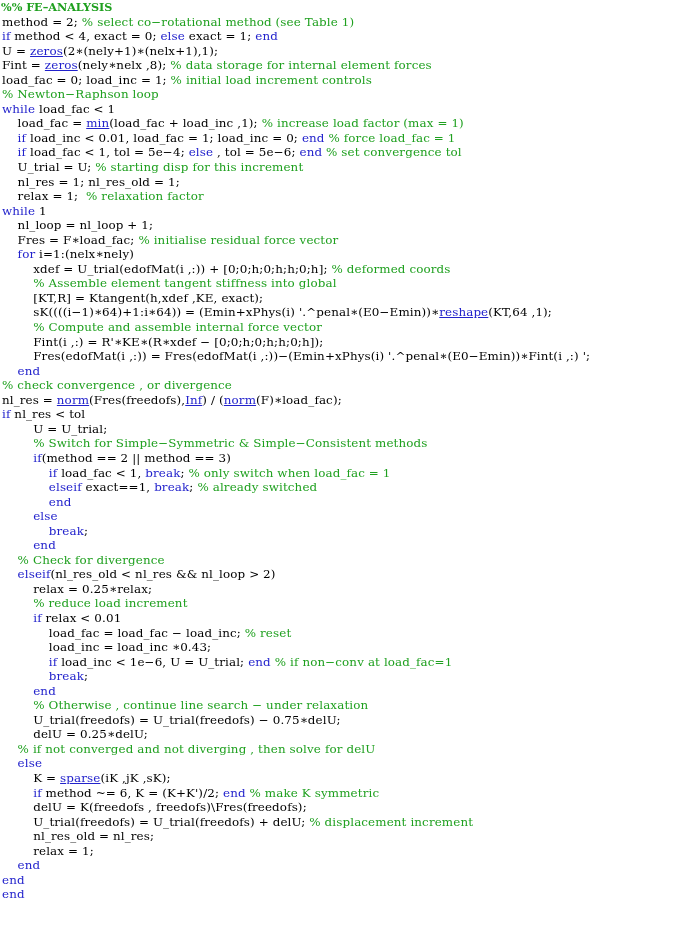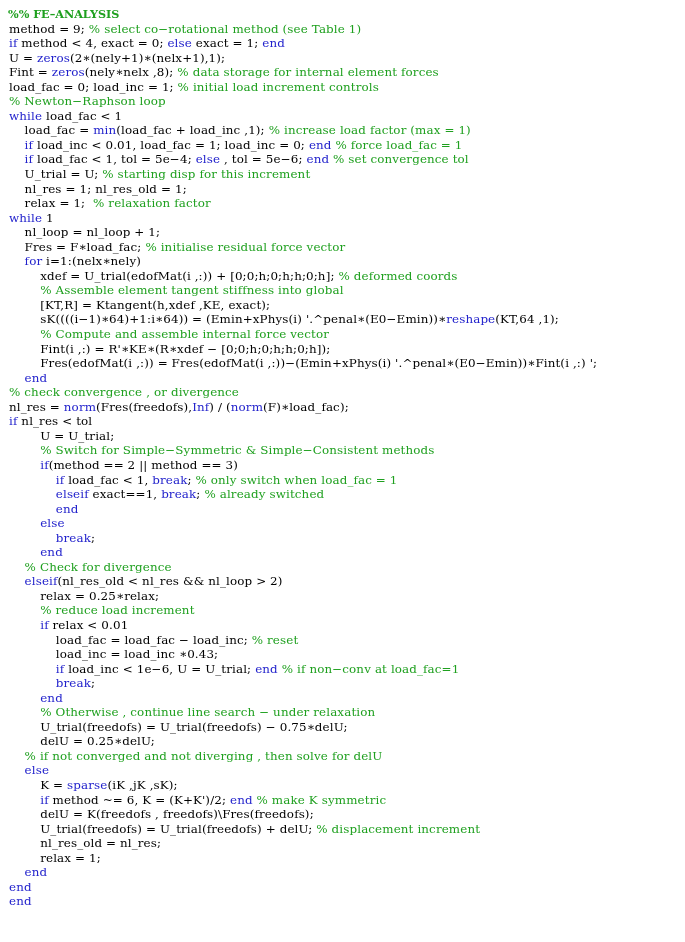--- a/index.html
+++ b/index.html
@@ -10,21 +10,21 @@
   body {
     width: 685px;
     height: 942px;
     overflow: hidden;
     font-family: "DejaVu Serif", "Liberation Serif", serif;
   }
   #listing {
     position: relative;
     width: 685px;
     height: 942px;
-    padding: 7px;
+    padding: 0;
     box-sizing: border-box;
   }
   .cellhdr {
     font-family: "DejaVu Serif", "Liberation Serif", serif;
     font-size: 11.2px;
     line-height: 14.55px;
     height: 14.55px;
     color: #1fa01f;
     white-space: pre;
     letter-spacing: 0px;
@@ -35,30 +35,30 @@
     font-family: "DejaVu Serif", "Liberation Serif", serif;
     font-size: 11.9px;
     line-height: 14.55px;
     height: 14.55px;
     white-space: pre;
     color: #000000;
     padding-left: 2px;
     letter-spacing: 0.12px;
   }
   .code .k  { color: #2222cc; }   
-  .code .f  { color: #2222cc; }   
+  .code .f  { color: #2222cc; text-decoration: underline; }   
   .code .c  { color: #1fa01f; }   
   .code .n  { color: #000000; }   
 </style>
 </head>
 <body>
 
 <div id="listing">
     <div class="cellhdr"><span class="c">%% FE–ANALYSIS</span></div>
-    <div class="code"><span class="n">method = 9; </span><span class="c">% select co−rotational method (see Table 1)</span></div>
+    <div class="code"><span class="n">method = 2; </span><span class="c">% select co−rotational method (see Table 1)</span></div>
     <div class="code"><span class="k">if</span><span class="n"> method &lt; 4, exact = 0; </span><span class="k">else</span><span class="n"> exact = 1; </span><span class="k">end</span></div>
     <div class="code"><span class="n">U = </span><span class="f">zeros</span><span class="n">(2∗(nely+1)∗(nelx+1),1);</span></div>
     <div class="code"><span class="n">Fint = </span><span class="f">zeros</span><span class="n">(nely∗nelx ,8); </span><span class="c">% data storage for internal element forces</span></div>
     <div class="code"><span class="n">load_fac = 0; load_inc = 1; </span><span class="c">% initial load increment controls</span></div>
     <div class="code"><span class="c">% Newton−Raphson loop</span></div>
     <div class="code"><span class="k">while</span><span class="n"> load_fac &lt; 1</span></div>
     <div class="code"><span class="n">    </span><span class="n">load_fac = </span><span class="f">min</span><span class="n">(load_fac + load_inc ,1); </span><span class="c">% increase load factor (max = 1)</span></div>
     <div class="code"><span class="n">    </span><span class="k">if</span><span class="n"> load_inc &lt; 0.01, load_fac = 1; load_inc = 0; </span><span class="k">end</span><span class="c"> % force load_fac = 1</span></div>
     <div class="code"><span class="n">    </span><span class="k">if</span><span class="n"> load_fac &lt; 1, tol = 5e−4; </span><span class="k">else</span><span class="n"> , tol = 5e−6; </span><span class="k">end</span><span class="c"> % set convergence tol</span></div>
     <div class="code"><span class="n">    </span><span class="n">U_trial = U; </span><span class="c">% starting disp for this increment</span></div>

